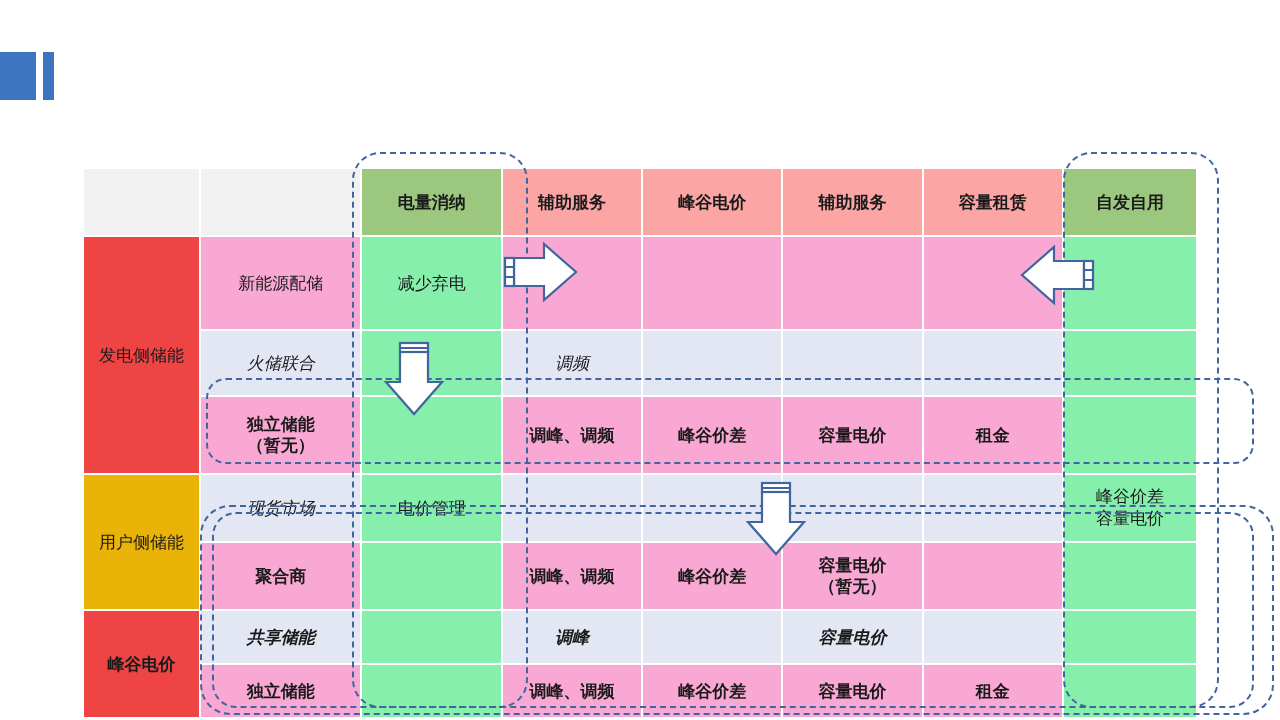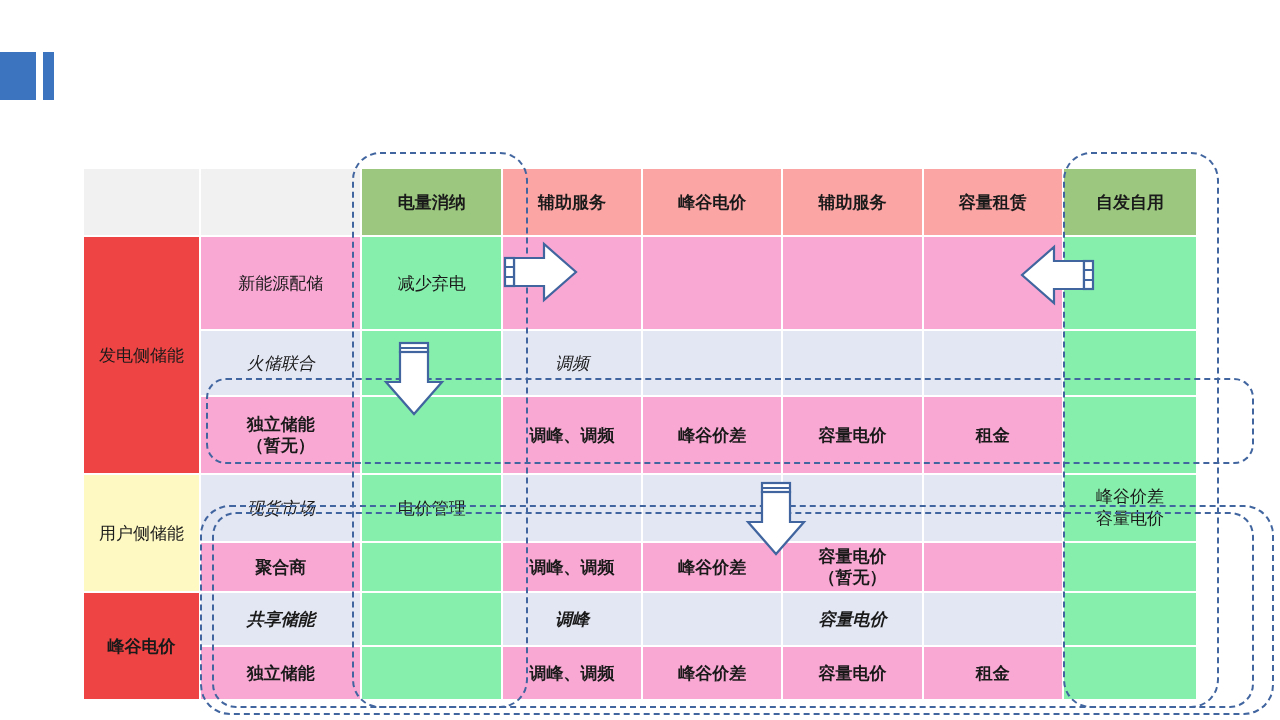--- a/index.html
+++ b/index.html
@@ -47,21 +47,21 @@
   
   .hd-blank{background:#f1f1f1;}
   .hd-blue{background:#fca5a5;color:#ffffff;font-weight:bold;font-size:19px;}
   .hd-green{background:#9cc77f;color:#ffffff;font-weight:bold;font-size:19px;}
 
   
   .rA{background:#f9a8d4;}
   .rB{background:#e3e7f4;font-style:italic;}
   .green{background:#86efac;}
   .grp{background:#ef4444;font-size:17px;}
-  .grpB{background:#fef9c3;font-size:17px;}
+  .grpB{background:#eab308;font-size:17px;}
   .bold{font-weight:bold;}
 
   
   .c-grp{width:110px;}
   .c-sub{width:152px;}
   .c-dat{width:132px;}
   .c-last{width:126px;}
 
   
   .dash{
@@ -145,21 +145,21 @@
       <td class="rB">现货市场</td>
       <td class="green">电价管理</td>
       <td class="rB"></td>
       <td class="rB"></td>
       <td class="rB"></td>
       <td class="rB"></td>
       <td class="green" style="white-space:pre-line;line-height:1.3;">峰谷价差
 容量电价</td>
     </tr>
 
-    <tr style="height:48px;">
+    <tr style="height:66px;">
       <td class="rA bold">聚合商</td>
       <td class="green"></td>
       <td class="rA bold">调峰、调频</td>
       <td class="rA bold">峰谷价差</td>
       <td class="rA bold" style="white-space:pre-line;line-height:1.25;">容量电价
 （暂无）</td>
       <td class="rA bold"></td>
       <td class="green"></td>
     </tr>
 

